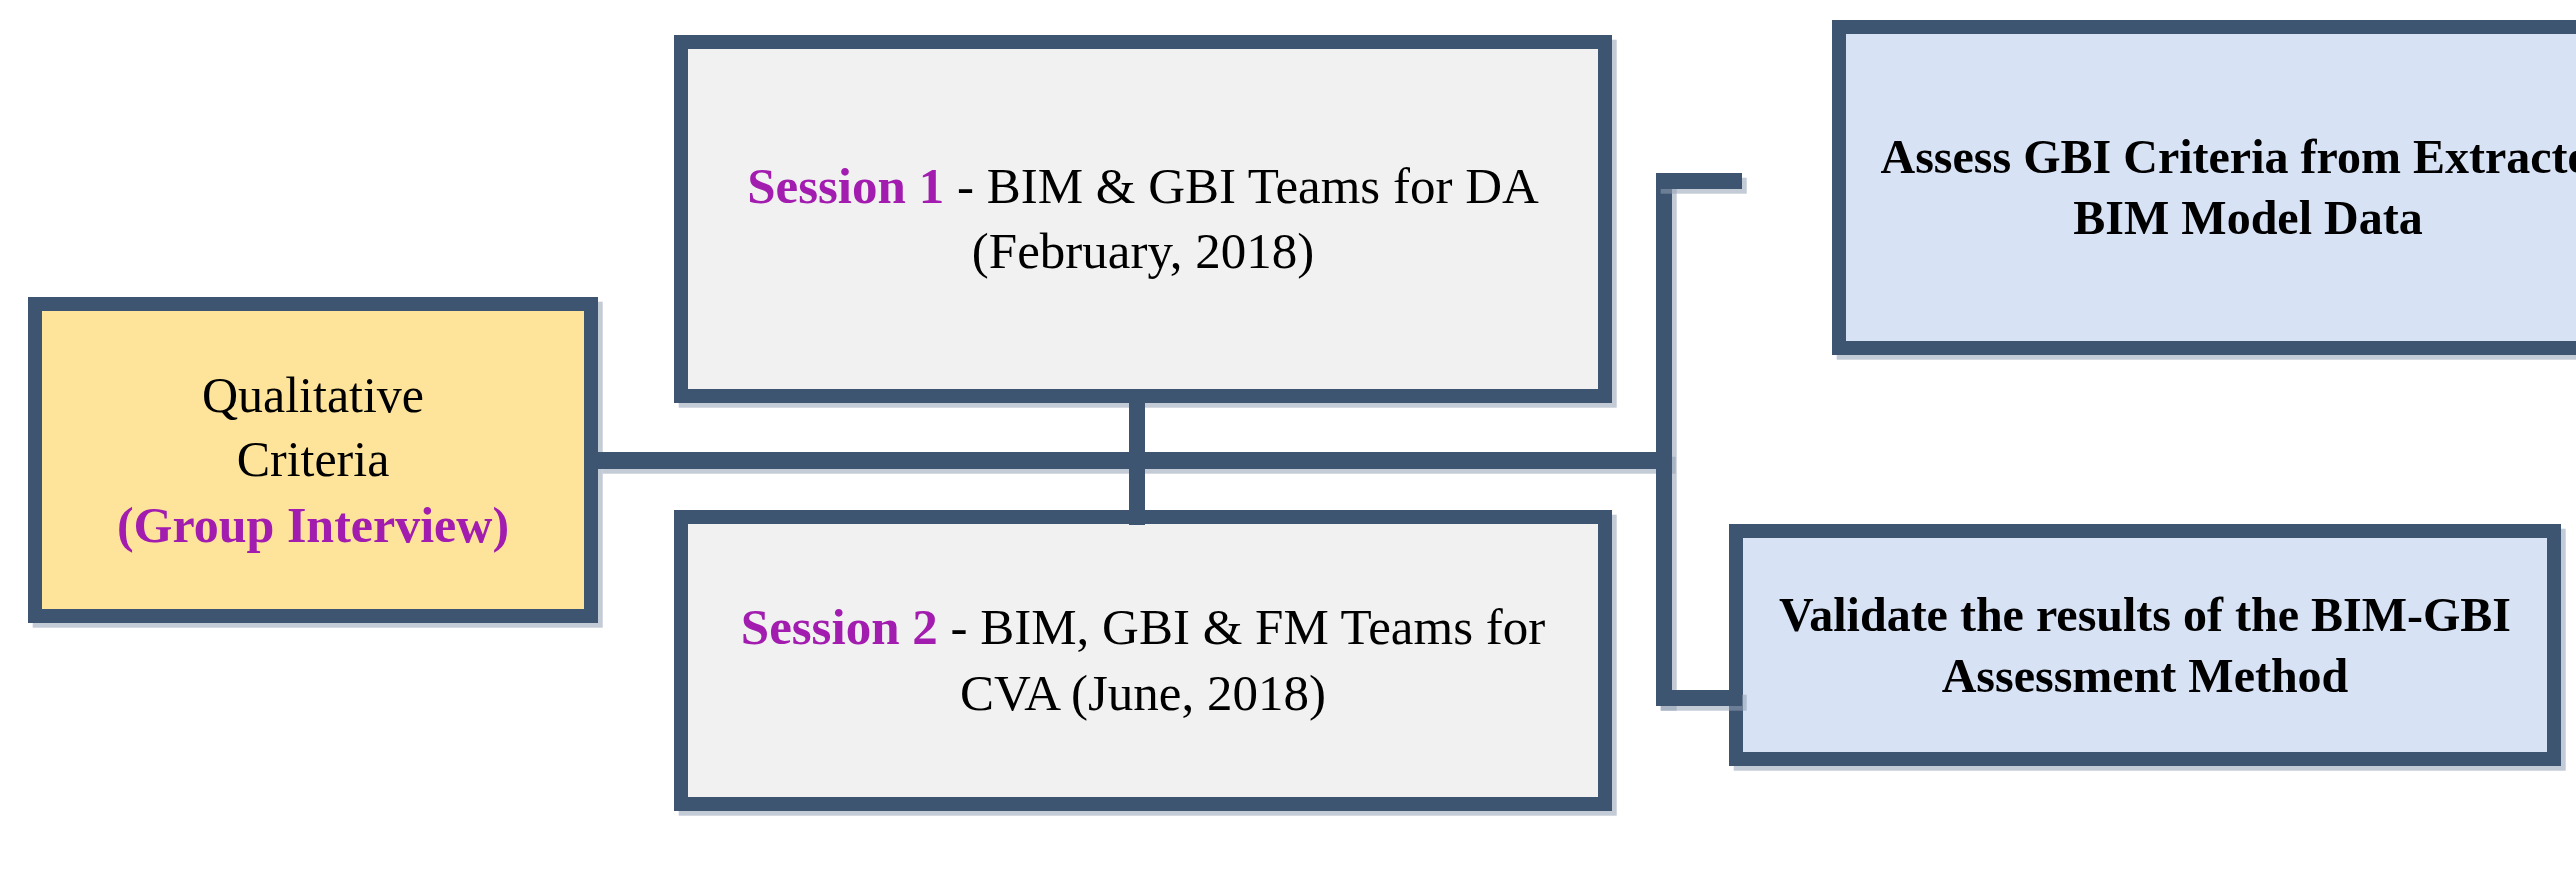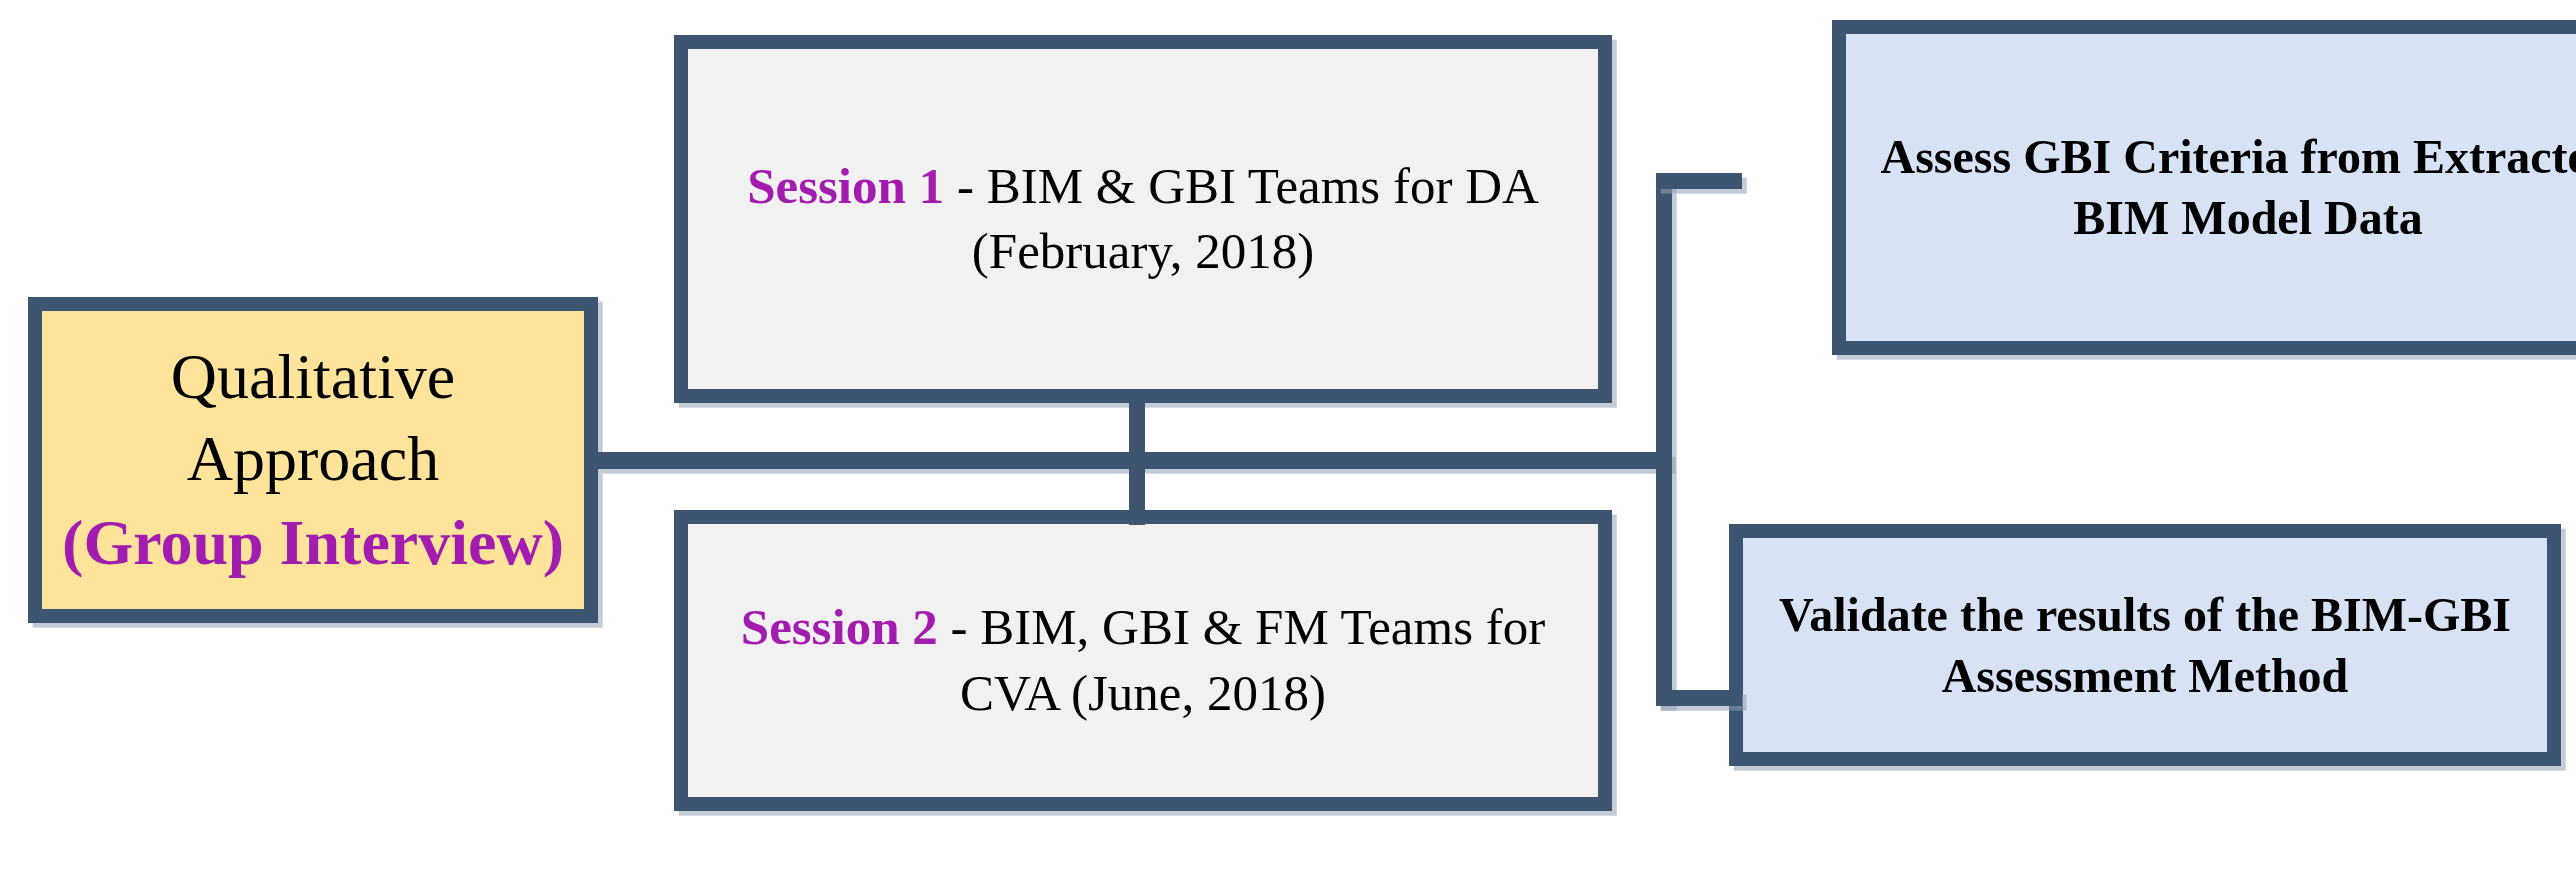--- a/index.html
+++ b/index.html
@@ -37,21 +37,21 @@
     line-height: 1.28;
     color: #000000;
   }
 
   
   #node-qualitative {
     left: 28px;  top: 297px;
     width: 570px; height: 326px;
     background: #FDE49A;
   }
-  #node-qualitative .inner { font-size: 64px; }
+  #node-qualitative .inner { font-size: 50px; }
 
   #node-session1 {
     left: 674px; top: 35px;
     width: 938px; height: 368px;
     background: #F1F1F1;
   }
   #node-session2 {
     left: 674px; top: 510px;
     width: 938px; height: 301px;
     background: #F1F1F1;
@@ -97,21 +97,21 @@
   #conn-bottom-stub { left: 1656px; top: 690px; width: 86px; height: 15.6px; }
 </style>
 </head>
 <body>
 
 <div id="stage">
 
   <div class="node" id="node-qualitative">
     <div class="inner">
       <span>Qualitative</span><br>
-      <span>Approach</span>
+      <span>Criteria</span>
       <span class="accent">(Group Interview)</span>
     </div>
   </div>
 
   <div class="node" id="node-session1">
     <div class="inner">
       <span class="accent">Session 1</span><span> - BIM &amp; GBI Teams for DA (February, 2018)</span>
     </div>
   </div>
 

